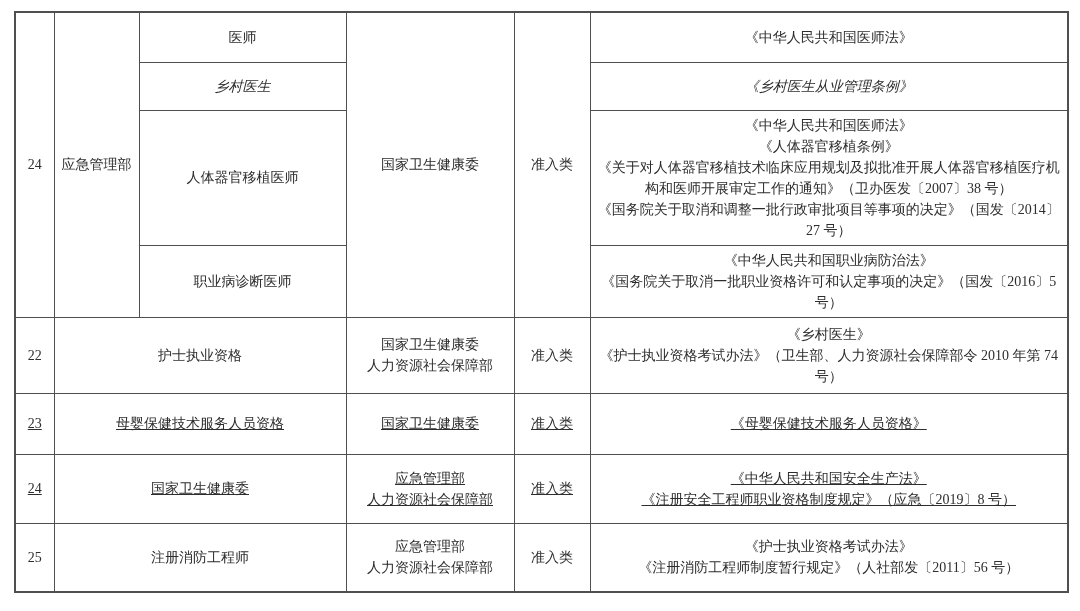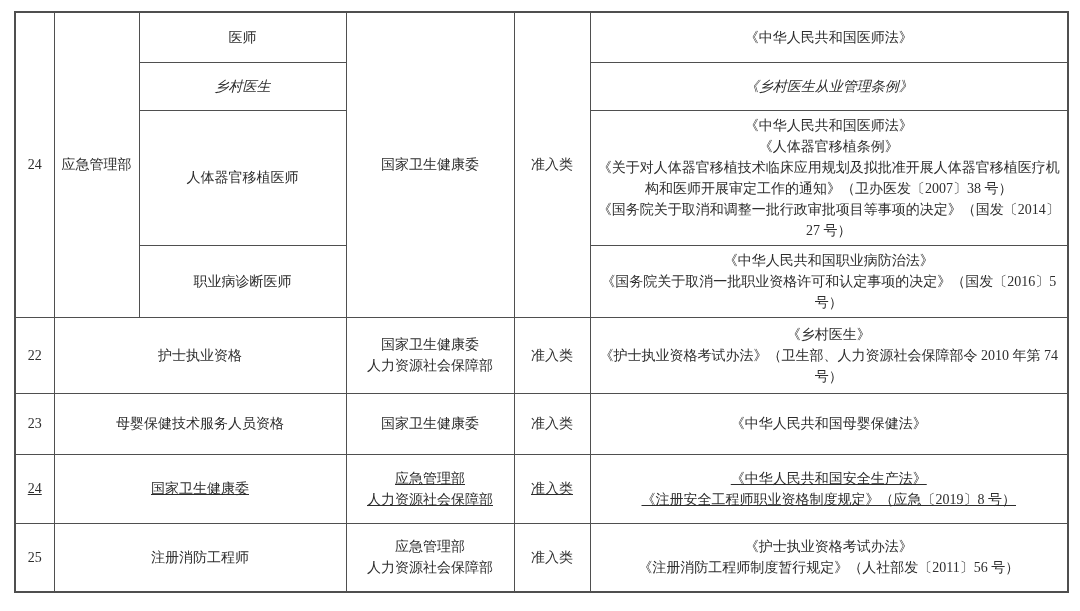--- a/index.html
+++ b/index.html
@@ -43,21 +43,21 @@
     line-height: 21.5px;
   }
   td.dept { line-height: 27px; }
   .legal-line { display: block; }
   
   tr.h-a { height: 50px; }
   tr.h-b { height: 48px; font-style: italic; }
   tr.h-c { height: 133px; }
   tr.h-d { height: 70px; }
   tr.h-22 { height: 76px; }
-  tr.h-23 { height: 61px; }
+  tr.h-23 { height: 61px; text-decoration: underline; }
   tr.h-24 { height: 69px; text-decoration: underline; }
   tr.h-25 { height: 69px; margin-top: 20px; }
 </style>
 </head>
 <body>
 
 <div class="page">
   <table class="qual">
     <colgroup>
       <col style="width:39px">
@@ -122,21 +122,21 @@
       </tr>
 
       <tr class="h-23">
         <td>23</td>
         <td colspan="2">母婴保健技术服务人员资格</td>
         <td class="dept">
           <span class="legal-line">国家卫生健康委</span>
         </td>
         <td>准入类</td>
         <td class="legal">
-          <span class="legal-line">《中华人民共和国母婴保健法》</span>
+          <span class="legal-line">《母婴保健技术服务人员资格》</span>
         </td>
       </tr>
 
       <tr class="h-24">
         <td>24</td>
         <td colspan="2">国家卫生健康委</td>
         <td class="dept">
           <span class="legal-line">应急管理部</span>
           <span class="legal-line">人力资源社会保障部</span>
         </td>

